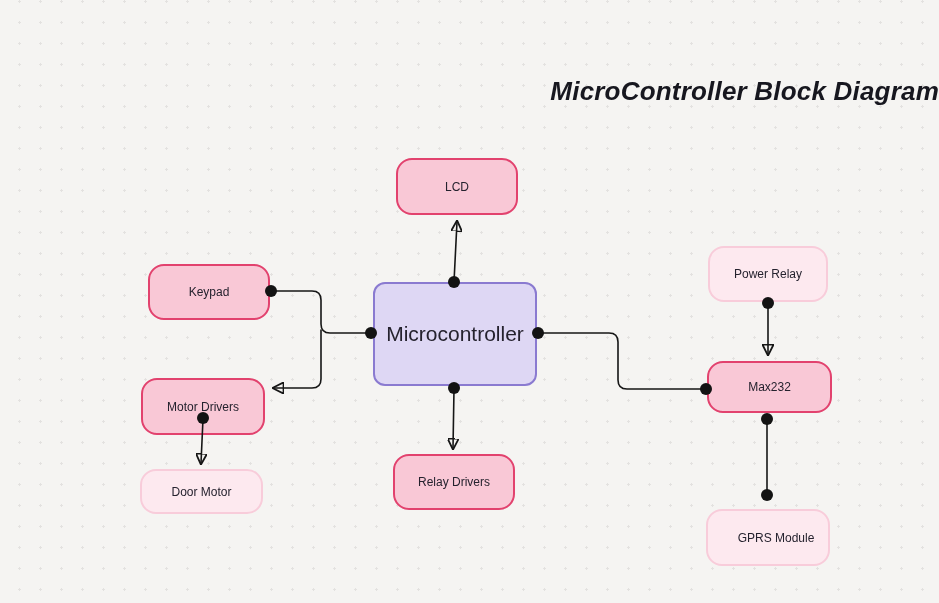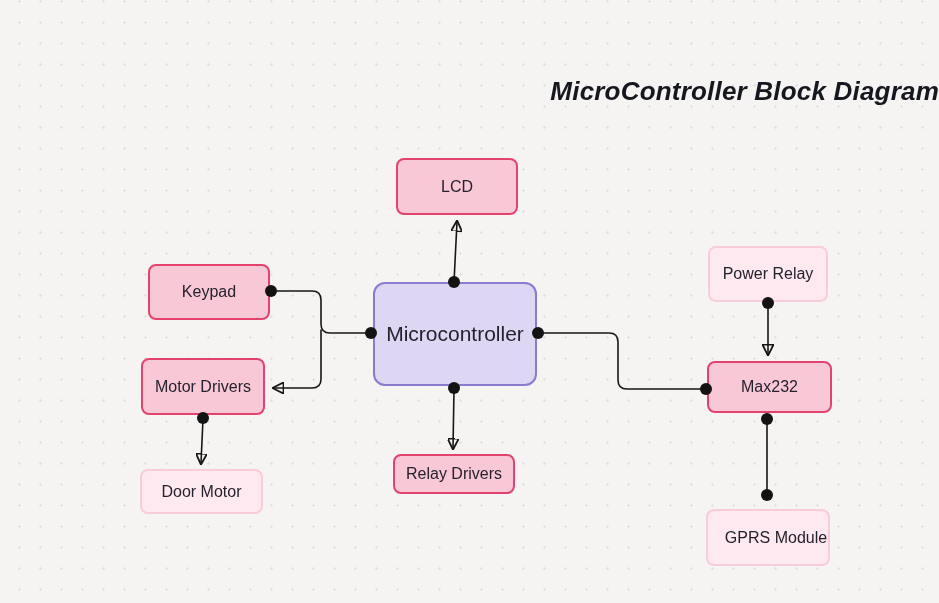--- a/index.html
+++ b/index.html
@@ -28,34 +28,34 @@
     font-style: italic;
     letter-spacing: 0.2px;
     color: #17171f;
   }
   .node {
     position: absolute;
     box-sizing: border-box;
     display: flex;
     align-items: center;
     justify-content: center;
-    font-size: 16px;
+    font-size: 12px;
     color: #25222e;
-    border-radius: 8px;
+    border-radius: 16px;
   }
   .style-pink   { background: #f9c8d6; border: 2.5px solid #e2426e; }
   .style-light  { background: #fde9ef; border: 2px   solid #f8ccda; }
   .style-purple { background: #ded7f4; border: 2.5px solid #8a7ad0; border-radius: 12px; }
 
   .node-lcd            { left: 396px; top: 158px; width: 122px; height: 57px; }
   .node-microcontroller{ left: 373px; top: 282px; width: 164px; height: 104px; font-size: 21px; }
   .node-keypad         { left: 148px; top: 264px; width: 122px; height: 56px; text-align: right; }
-  .node-motor-drivers  { left: 141px; top: 358px; width: 124px; height: 57px; }
+  .node-motor-drivers  { left: 141px; top: 378px; width: 124px; height: 57px; }
   .node-door-motor     { left: 140px; top: 469px; width: 123px; height: 45px; }
-  .node-relay-drivers  { left: 393px; top: 454px; width: 122px; height: 40px; }
+  .node-relay-drivers  { left: 393px; top: 454px; width: 122px; height: 56px; }
   .node-power-supply   { left: 708px; top: 246px; width: 120px; height: 56px; }
   .node-max232         { left: 707px; top: 361px; width: 125px; height: 52px; }
   .node-gprs-module    { left: 706px; top: 509px; width: 124px; height: 57px; padding-left: 16px; }
 
   .wires {
     position: absolute;
     left: 0;
     top: 0;
     pointer-events: none;
   }

